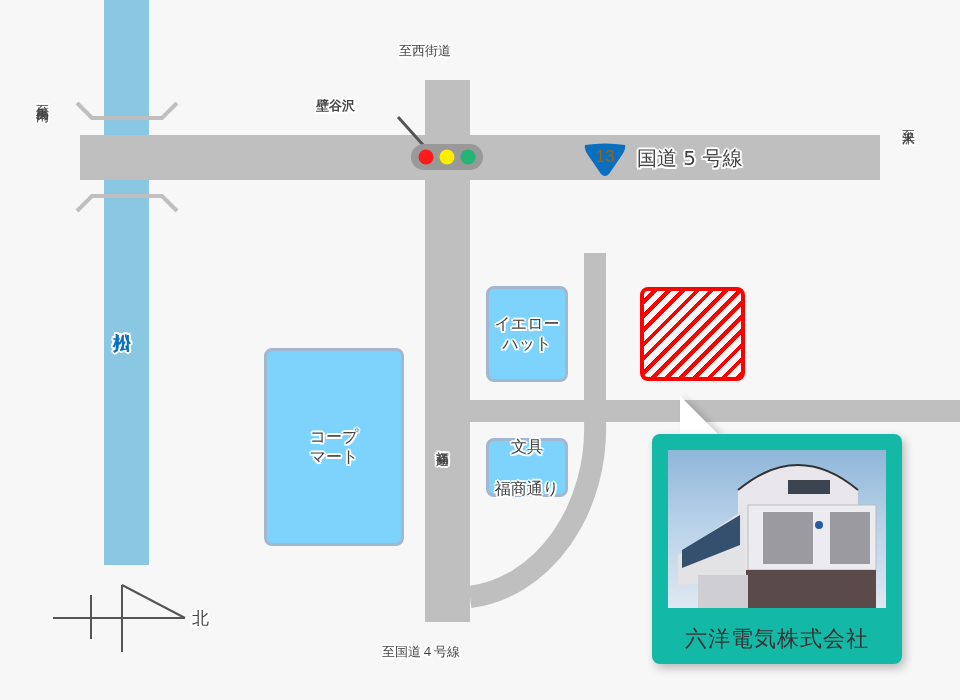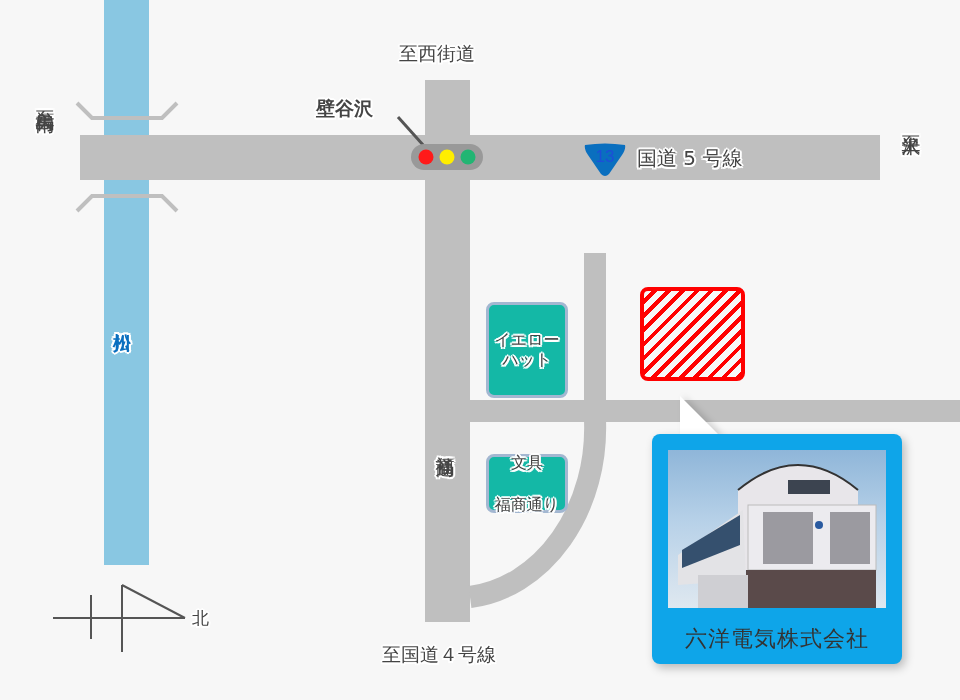--- a/index.html
+++ b/index.html
@@ -1,29 +1,29 @@
 <!DOCTYPE html>
 <html><head>
   <meta charset="utf-8">
   <style>
     html, body { margin: 0; padding: 0; }
     body { width: 960px; height: 700px; overflow: hidden; background: #f7f7f7; font-family: "DejaVu Sans", sans-serif; }
     #map { position: relative; width: 960px; height: 700px; background: #f7f7f7; }
     #map svg.roads { position: absolute; left: 0; top: 0; }
-    .lbl { position: absolute; color: #444; font-size: 19px; line-height: 1; white-space: nowrap;
+    .lbl { position: absolute; color: #444; font-size: 13px; line-height: 1; white-space: nowrap;
       text-shadow: 2px 0 0 #fff, -2px 0 0 #fff, 0 2px 0 #fff, 0 -2px 0 #fff, 1.5px 1.5px 0 #fff, -1.5px -1.5px 0 #fff, 1.5px -1.5px 0 #fff, -1.5px 1.5px 0 #fff; }
     .vert { writing-mode: vertical-rl; text-orientation: upright; letter-spacing: 1px; }
     .river-lbl { color: #0a6fbf; font-weight: bold; font-size: 18px; }
-    .bldg { position: absolute; background: #14b8a6; border: 3px solid #a3b7d1; border-radius: 8px; box-sizing: border-box;
-      display: flex; flex-direction: column; align-items: center; justify-content: center; margin-top: 16px; }
+    .bldg { position: absolute; background: #7dd3fc; border: 3px solid #a3b7d1; border-radius: 8px; box-sizing: border-box;
+      display: flex; flex-direction: column; align-items: center; justify-content: center; }
     .bldg .lbl { position: static; font-size: 16px; line-height: 1.25; }
     .target { position: absolute; left: 640px; top: 287px; width: 105px; height: 94px; box-sizing: border-box;
       border: 4px solid #ff0000; border-radius: 8px;
       background: repeating-linear-gradient(-45deg, #ff0000 0 4px, #f7f7f7 4px 10px); }
-    .callout { position: absolute; left: 652px; top: 434px; width: 250px; height: 230px; background: #0ea5e9; border-radius: 8px;
+    .callout { position: absolute; left: 652px; top: 434px; width: 250px; height: 230px; background: #14b8a6; border-radius: 8px;
       box-shadow: 3px 4px 10px rgba(0,0,0,0.25); }
     .callout-tail { position: absolute; left: 680px; top: 396px; width: 0; height: 0;
       border-left: 0 solid transparent; border-right: 40px solid transparent; border-bottom: 40px solid #fff; filter: drop-shadow(4px 0 3px rgba(0,0,0,0.15)); }
     .photo { position: absolute; left: 16px; top: 16px; width: 218px; height: 158px; overflow: hidden;
       background: linear-gradient(180deg, #8fb6d9 0%, #b7d1e8 45%, #dfe8f0 100%); }
     .company { position: absolute; left: 0; right: 0; top: 190px; text-align: center; font-size: 22px; color: #333; letter-spacing: 1px; }
     .sign13 { position: absolute; left: 582px; top: 143px; }
   </style>
 </head>
 <body>
@@ -62,28 +62,32 @@
   <div class="lbl" style="left:399px; top:44px;">至西街道</div>
   <div class="lbl vert" style="left:902px; top:120px;">至米沢</div>
   <div class="lbl" style="left:382px; top:645px;font-family:Liberation Serif, serif;">至国道４号線</div>
 
   <div class="lbl" style="left:316px; top:99px;font-weight:bold;">壁谷沢</div>
 
   <div class="sign13">
     <svg width="46" height="34" viewBox="0 0 46 34">
       <path d="M3 2 Q23 -1 43 2 Q44 6 40 12 L27 31 Q23 35 19 31 L6 12 Q2 6 3 2 Z" fill="#0a6fbf"></path>
     </svg>
-    <span style="position:absolute; left:0; top:4px; width:46px; text-align:center; color:#1d4ed8; font-size:17px; font-family:'Liberation Sans', sans-serif;">13</span>
+    <span style="position:absolute; left:0; top:4px; width:46px; text-align:center; color:#a16207; font-size:17px; font-family:'Liberation Sans', sans-serif;">13</span>
   </div>
   <div class="lbl" style="left:637px; top:148px; font-size:20px;">国道 5 号線</div>
 
   <div class="lbl vert river-lbl" style="left:113px; top:318px;">松川</div>
 
   <div class="lbl vert" style="left:436px; top:441px;">福商通り</div>
 
+  <div class="bldg" style="left:264px; top:348px; width:140px; height:198px;">
+    <span class="lbl">コープ</span>
+    <span class="lbl">マート</span>
+  </div>
   <div class="bldg" style="left:486px; top:286px; width:82px; height:96px;">
     <span class="lbl">イエロー</span>
     <span class="lbl">ハット</span>
   </div>
   <div class="bldg" style="left:486px; top:438px; width:82px; height:59px;gap:22px;">
     <span class="lbl">文具</span>
     <span class="lbl">福商通り</span>
   </div>
 
   <div class="target"></div>

